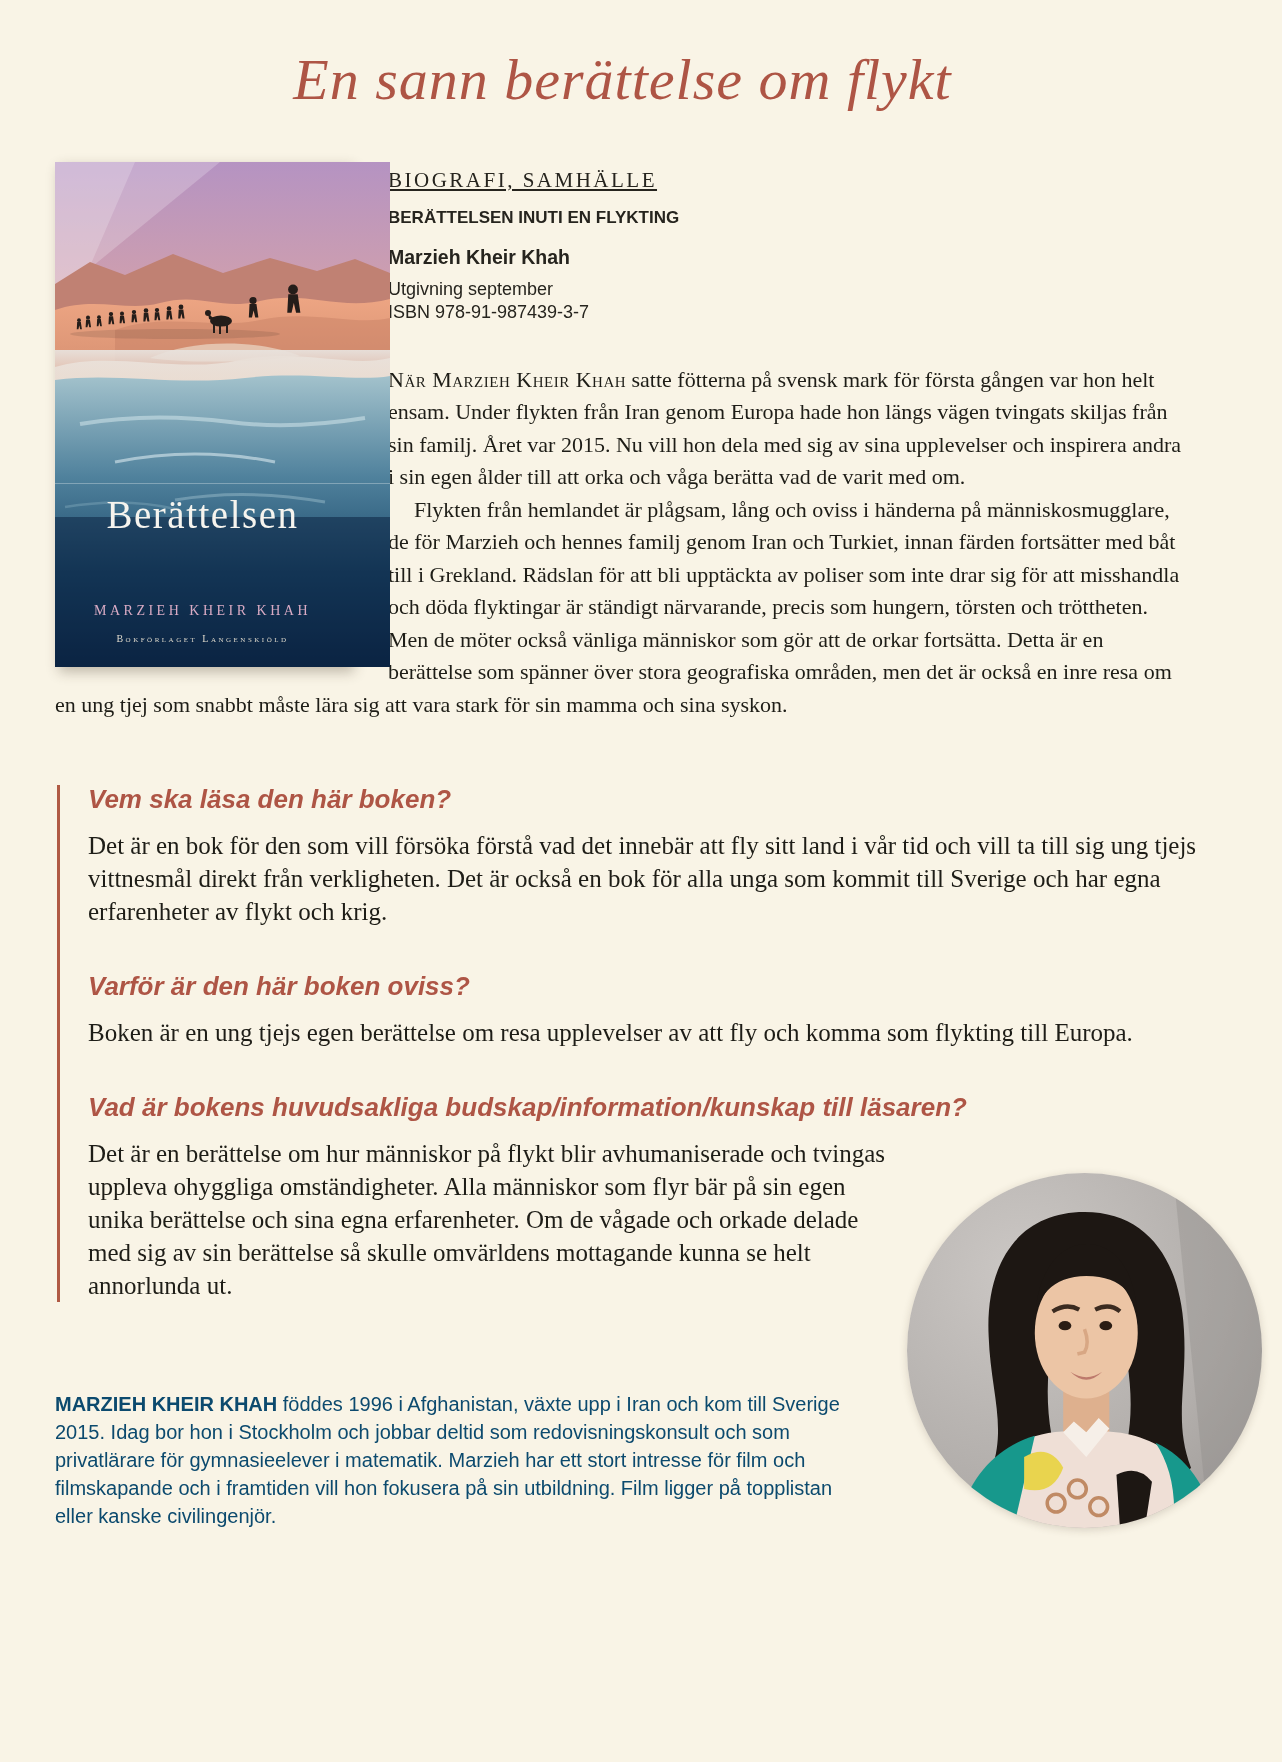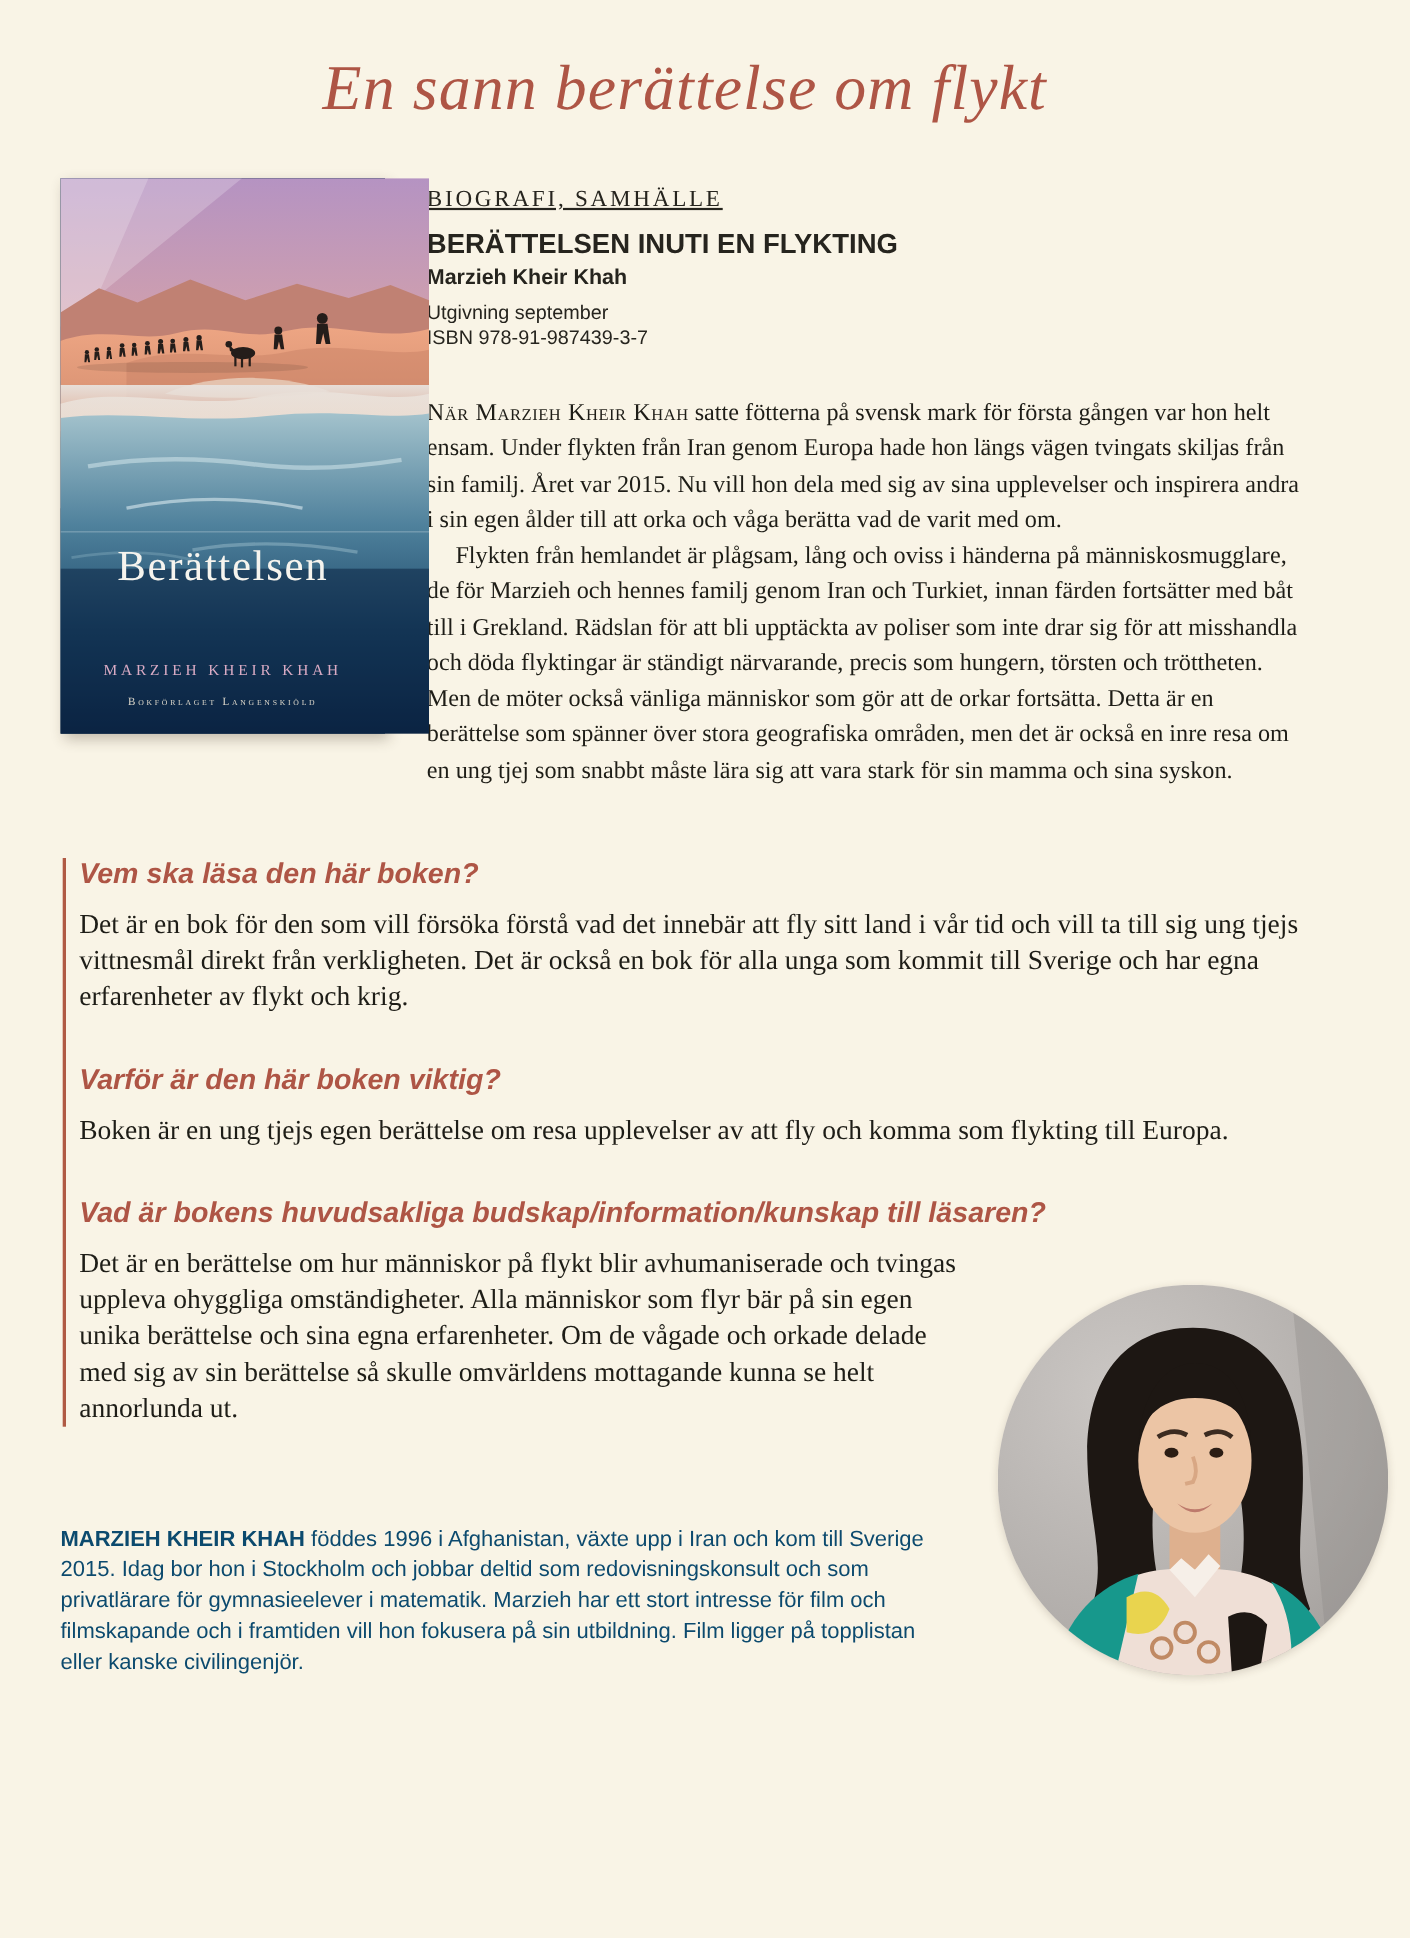--- a/index.html
+++ b/index.html
@@ -32,34 +32,34 @@
   }
   .cover svg{display:block;}
   .cover-text{position:absolute;left:0;right:0;text-align:center;color:#f6f4ee;}
   .cover-t1{top:333px;font-size:39px;line-height:1;letter-spacing:1.5px;}
   .cover-t2{top:380px;font-size:39px;line-height:1;letter-spacing:1.5px;}
   .cover-author{top:441px;font-size:14px;letter-spacing:3.5px;color:#d9abc4;font-family:"Liberation Serif",serif;}
   .cover-pub{top:471px;font-size:10px;letter-spacing:2.5px;color:#ded9cc;font-variant:small-caps;}
   
   .info{padding-top:12px;font-family:"Liberation Sans",sans-serif;color:#26241e;}
   .info-cat{font-family:"Liberation Serif",serif;font-size:21px;letter-spacing:2.5px;margin-bottom:15px;text-decoration:underline;}
-  .info-title{font-weight:bold;font-size:25px;margin-bottom:4px;}
+  .info-title{font-weight:bold;font-size:17px;margin-bottom:18px;}
   .info-author{font-weight:bold;font-size:19.5px;margin-bottom:9px;}
   .info-line{font-size:18px;line-height:23px;}
   
   .intro{margin-top:40px;font-size:22px;line-height:32.5px;color:#1e1d17;padding-right:42px;}
   .intro p{margin:0;}
   .intro .lead{font-variant:small-caps;letter-spacing:.5px;text-align:center;}
   .intro p.indented{text-indent:26px;}
   
   .qa{
     clear:left;
     margin:64px 0 0 2px;
     border-left:3px solid #b05a44;
-    padding-left:12px;
+    padding-left:28px;
   }
   .qa section + section{margin-top:44px;}
   .qa h2{
     font-family:"Liberation Sans",sans-serif;
     font-style:italic;font-weight:bold;
     font-size:26px;line-height:1.15;
     color:#ae5545;margin:0 0 14px;
   }
   .qa p{font-size:25px;line-height:33px;margin:0;color:#1e1d17;}
   
@@ -180,21 +180,21 @@
     <p><span class="lead">När Marzieh Kheir Khah</span><span> satte fötterna på svensk mark för första gången var hon helt ensam. Under flykten från Iran genom Europa hade hon längs vägen tvingats skiljas från sin familj. Året var 2015. Nu vill hon dela med sig av sina upplevelser och inspirera andra i sin egen ålder till att orka och våga berätta vad de varit med om.</span></p>
     <p class="indented">Flykten från hemlandet är plågsam, lång och oviss i händerna på människosmugglare, de för Marzieh och hennes familj genom Iran och Turkiet, innan färden fortsätter med båt till i Grekland. Rädslan för att bli upptäckta av poliser som inte drar sig för att misshandla och döda flyktingar är ständigt närvarande, precis som hungern, törsten och tröttheten. Men de möter också vänliga människor som gör att de orkar fortsätta. Detta är en berättelse som spänner över stora geografiska områden, men det är också en inre resa om en ung tjej som snabbt måste lära sig att vara stark för sin mamma och sina syskon.</p>
   </div>
 
   <div class="qa">
     <section>
       <h2>Vem ska läsa den här boken?</h2>
       <p>Det är en bok för den som vill försöka förstå vad det innebär att fly sitt land i vår tid och vill ta till sig ung tjejs vittnesmål direkt från verkligheten. Det är också en bok för alla unga som kommit till Sverige och har egna erfarenheter av flykt och krig.</p>
     </section>
     <section>
-      <h2>Varför är den här boken viktig?</h2>
+      <h2>Varför är den här boken oviss?</h2>
       <p>Boken är en ung tjejs egen berättelse om resa upplevelser av att fly och komma som flykting till Europa.</p>
     </section>
     <section>
       <h2>Vad är bokens huvudsakliga budskap/information/kunskap till läsaren?</h2>
       <p><span class="photo-float">
             <svg viewBox="0 0 200 200" width="355" height="355" aria-hidden="true">
             <defs>
               <radialGradient id="wall" cx=".32" cy=".28" r="1">
                 <stop offset="0" stop-color="#cbc7c4"></stop>
                 <stop offset=".6" stop-color="#b2aeab"></stop>

